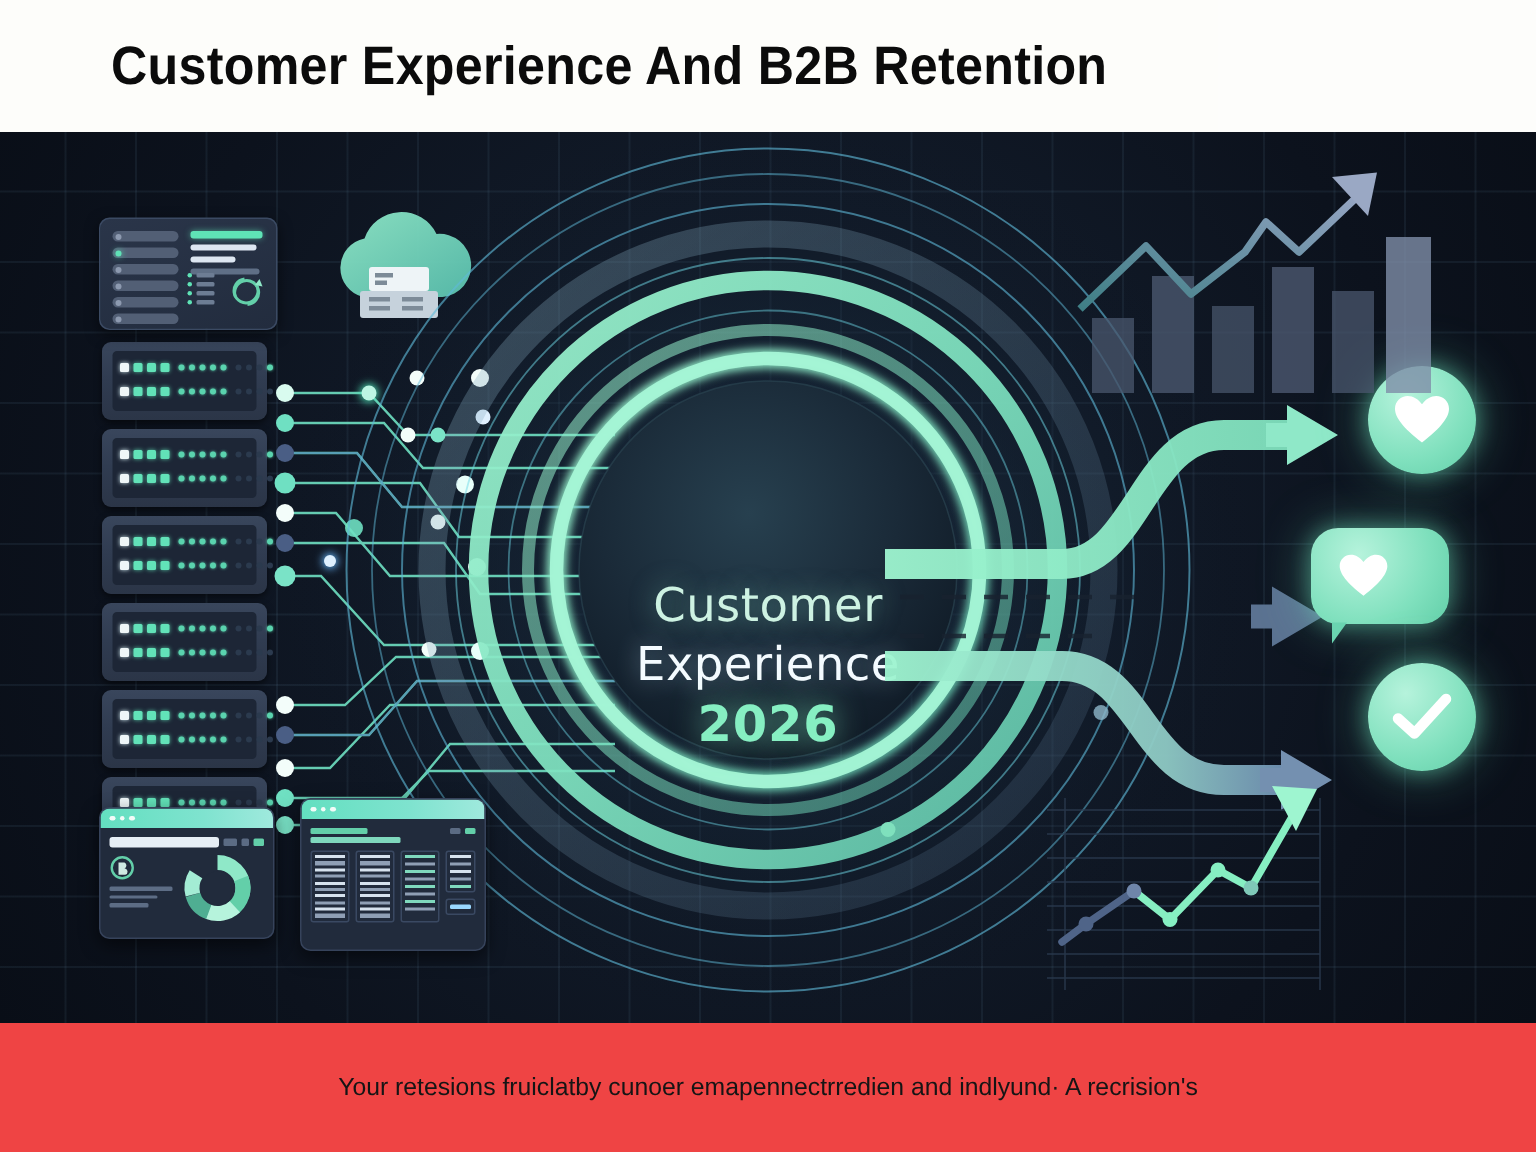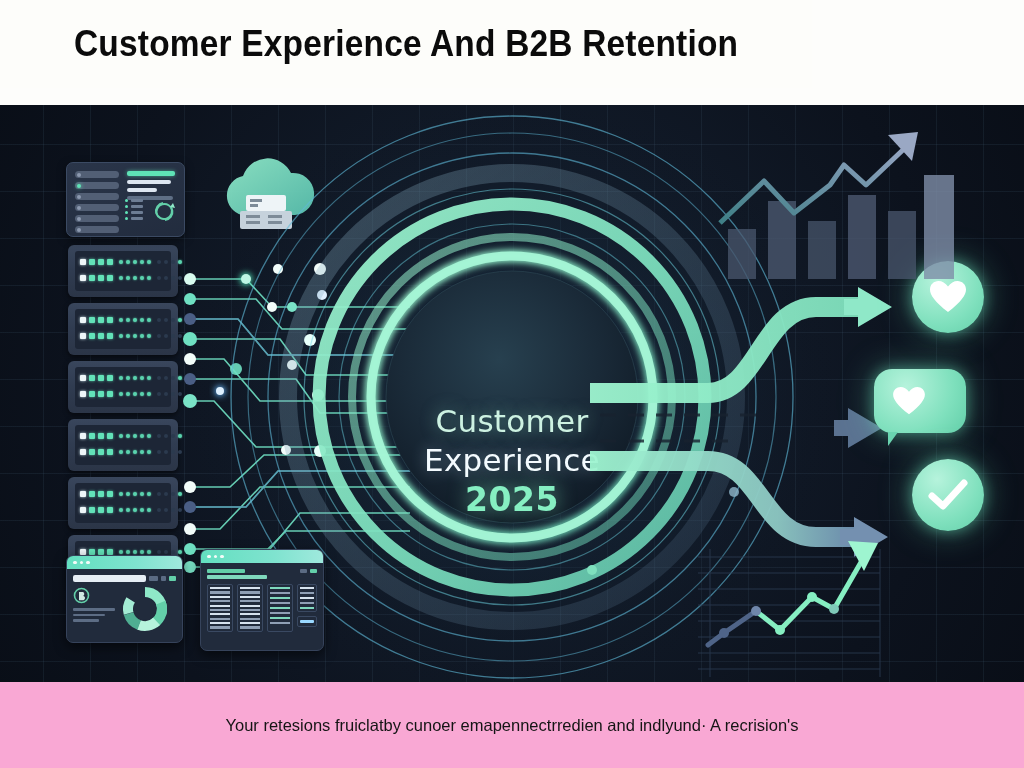--- a/index.html
+++ b/index.html
@@ -24,32 +24,32 @@
     font-size:36px;
     letter-spacing:.2px;
     color:#0b0b0b;
     transform:scaleX(.93);
     white-space:nowrap;
   }
 
   
   .caption-band{
     position:absolute;left:0;top:682px;width:1024px;height:86px;
-    background:#f9a8d4;
+    background:#ef4444;
     display:flex;align-items:center;justify-content:center;
   }
   .caption-text{
     width:820px;text-align:center;
     font-family:"Liberation Sans", sans-serif;
     font-size:16.5px;line-height:30px;color:#151515;
   }
 
   
   .canvas{
-    position:absolute;left:0;top:105px;width:1024px;height:596px;
+    position:absolute;left:0;top:88px;width:1024px;height:596px;
     background:
       radial-gradient(circle at 50% 46%, #16202f 0%, #111a28 38%, #0c121d 72%, #090e17 100%);
     overflow:hidden;
   }
   .canvas::before{
     content:"";position:absolute;inset:0;
     background-image:
       linear-gradient(to right, rgba(120,170,200,.085) 1px, transparent 1px),
       linear-gradient(to bottom, rgba(120,170,200,.085) 1px, transparent 1px);
     background-size:47px 47px;
@@ -596,21 +596,21 @@
         <circle r="126" fill="none" stroke="#2a4350" stroke-width="1" opacity=".7"></circle>
 
         <circle cx="80" cy="173" r="5" fill="#7fe0bd"></circle>
         <circle cx="222" cy="95" r="5" fill="#8fb6c9" opacity=".8"></circle>
       </g>
     </svg>
 
     <div class="center-text">
       <div class="ct-l1">Customer</div>
       <div class="ct-l2">Experience</div>
-      <div class="ct-l3">2025</div>
+      <div class="ct-l3">2026</div>
     </div>
 
     <svg width="380" height="300" style="left:590px;top:160px;">
 
       <g>
         <path d="M0 128 H118 C168 128 172 42 226 42 H272" fill="none" stroke="url(#arrowMint)" stroke-width="20" stroke-linecap="butt" opacity=".95"></path>
         <path d="M268 22 l34 20 l-34 20 v-12 h-14 v-16 h14 z" fill="#8fe8c8"></path>
       </g>
 
       <g>

